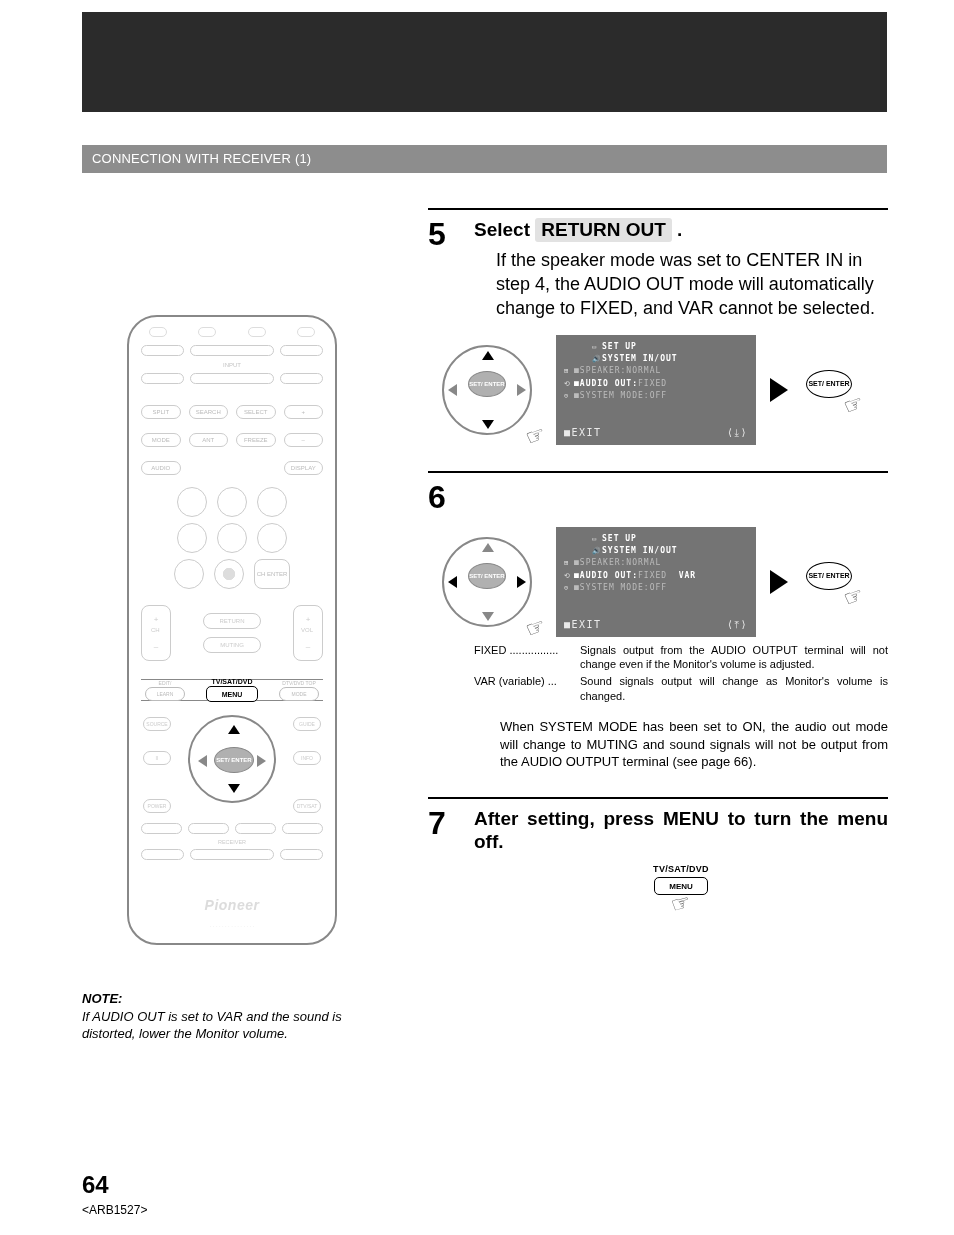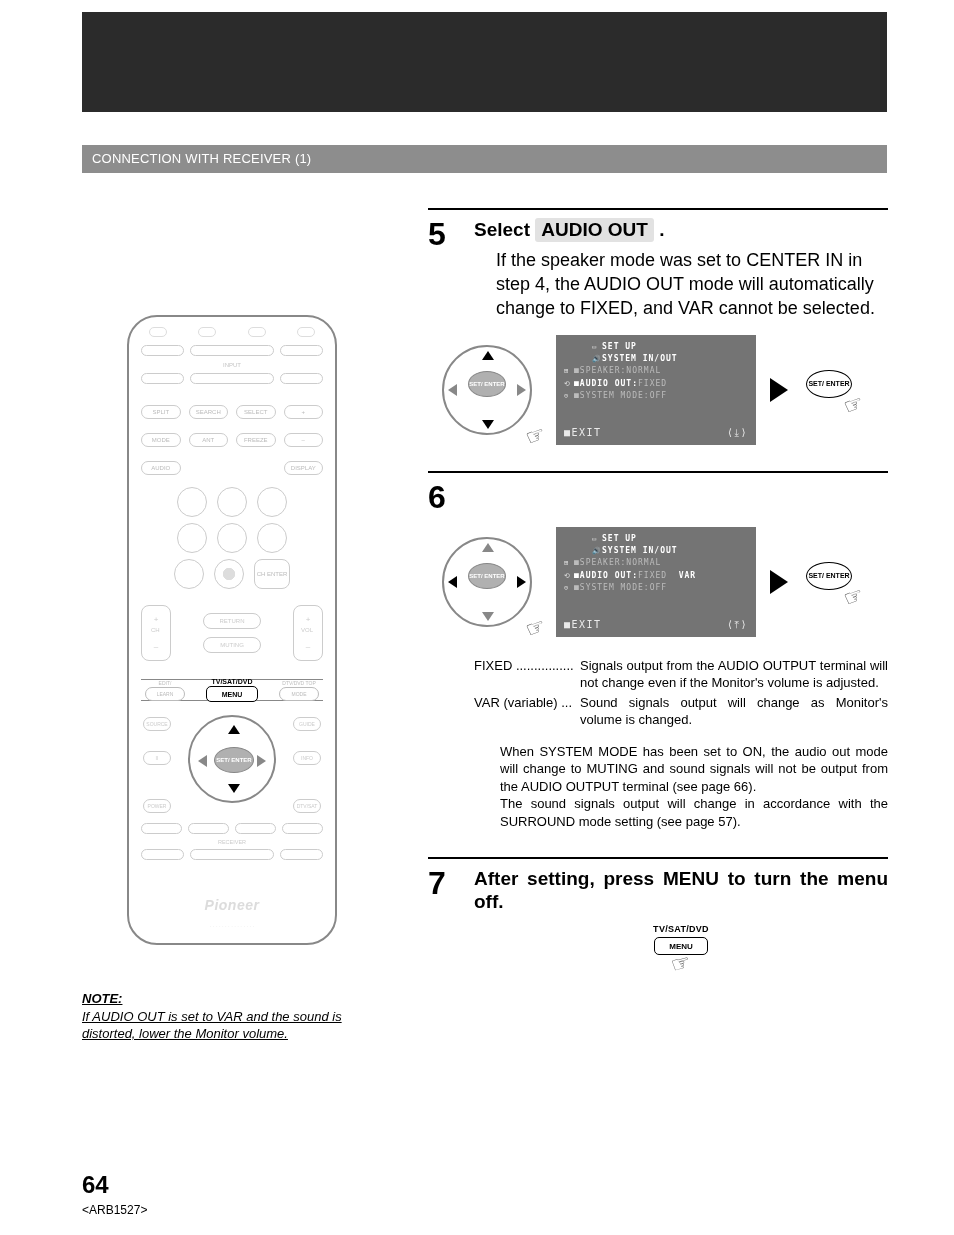--- a/index.html
+++ b/index.html
@@ -125,21 +125,21 @@
     width: 46px; height: 28px;
     background: #fff; border: 1.5px solid #000; border-radius: 50%;
     font-size: 7px; font-weight: 700;
     display:flex; align-items:center; justify-content:center; text-align:center; line-height: 1;
   }
   .setenter-out .hand {
     position: absolute; right: -6px; bottom: -8px;
     font-size: 22px; color: #555; transform: rotate(-20deg);
   }
   
-  .defs { margin-top: 20px; margin-left: 46px; font-size: 13px; line-height: 1.35; }
+  .defs { margin-top: 6px; margin-left: 46px; font-size: 11px; line-height: 1.35; }
   .def-row { display: flex; margin-bottom: 2px; }
   .def-label { width: 106px; flex: none; }
   .def-text { flex: 1; text-align: justify; }
   .sysnote { margin-top: 14px; margin-left: 72px; font-size: 13px; line-height: 1.35; text-align: justify; }
   
   .menu-fig { margin: 10px auto 0; width: 110px; text-align: center; }
   .menu-fig .lbl { font-size: 9px; font-weight: 700; letter-spacing: 0.3px; }
   .menu-fig .mbtn {
     margin: 3px auto 0;
     width: 54px; height: 18px;
@@ -251,21 +251,20 @@
     position:absolute; bottom:30px; left:0; right:0; text-align:center;
     font-style:italic; font-size:14px; color:#dcdcdc; font-weight:600; letter-spacing:.5px;
   }
   .remote .tiny { position:absolute; bottom:14px; left:0; right:0; text-align:center; font-size:5px; color:#ddd; }
 
   .note-block {
     margin-top: 45px;
     font-size: 13px;
     font-style: italic;
     line-height: 1.35;
-    text-decoration: underline;
   }
   .note-block .nt { font-weight: 700; }
 
   .page-num {
     position: absolute;
     left: 82px; bottom: 36px;
     font-size: 24px; font-weight: 700;
   }
   .doc-code {
     position: absolute;
@@ -280,21 +279,21 @@
 <div class="header-bar">CONNECTION WITH RECEIVER (1)</div>
 
 <div class="right-col">
 
   <div class="step-block">
     <div class="step-rule"></div>
     <div class="step-row">
       <div class="step-num">5</div>
       <div class="step-head">
         <div class="step-title">
-          <span>Select </span><span class="pill">AUDIO OUT</span><span> .</span>
+          <span>Select </span><span class="pill">RETURN OUT</span><span> .</span>
         </div>
         <div class="step-desc">If the speaker mode was set to CENTER IN in step 4, the AUDIO OUT mode will automatically change to FIXED, and VAR cannot be selected.</div>
       </div>
     </div>
     <div class="step-figs">
       <div class="navpad">
         <div class="ring"></div>
         <div class="tri up" style="border-bottom-color:#000;"></div>
         <div class="tri dn" style="border-top-color:#000;"></div>
         <div class="tri lf"></div>
@@ -363,21 +362,20 @@
         <div class="def-label">FIXED ................</div>
         <div class="def-text">Signals output from the AUDIO OUTPUT terminal will not change even if the Monitor's volume is adjusted.</div>
       </div>
       <div class="def-row">
         <div class="def-label">VAR (variable) ...</div>
         <div class="def-text">Sound signals output will change as Monitor's volume is changed.</div>
       </div>
     </div>
     <div class="sysnote">
       <div>When SYSTEM MODE has been set to ON, the audio out mode will change to MUTING and sound signals will not be output from the AUDIO OUTPUT terminal (see page 66).</div>
-      <div>The sound signals output will change in accordance with the SURROUND mode setting (see page 57).</div>
     </div>
   </div>
 
   <div class="step-block">
     <div class="step-rule"></div>
     <div class="step-row">
       <div class="step-num">7</div>
       <div class="step-head">
         <div class="step-title" style="text-align:justify;">After setting, press MENU to turn the menu off.</div>
         <div class="menu-fig">

